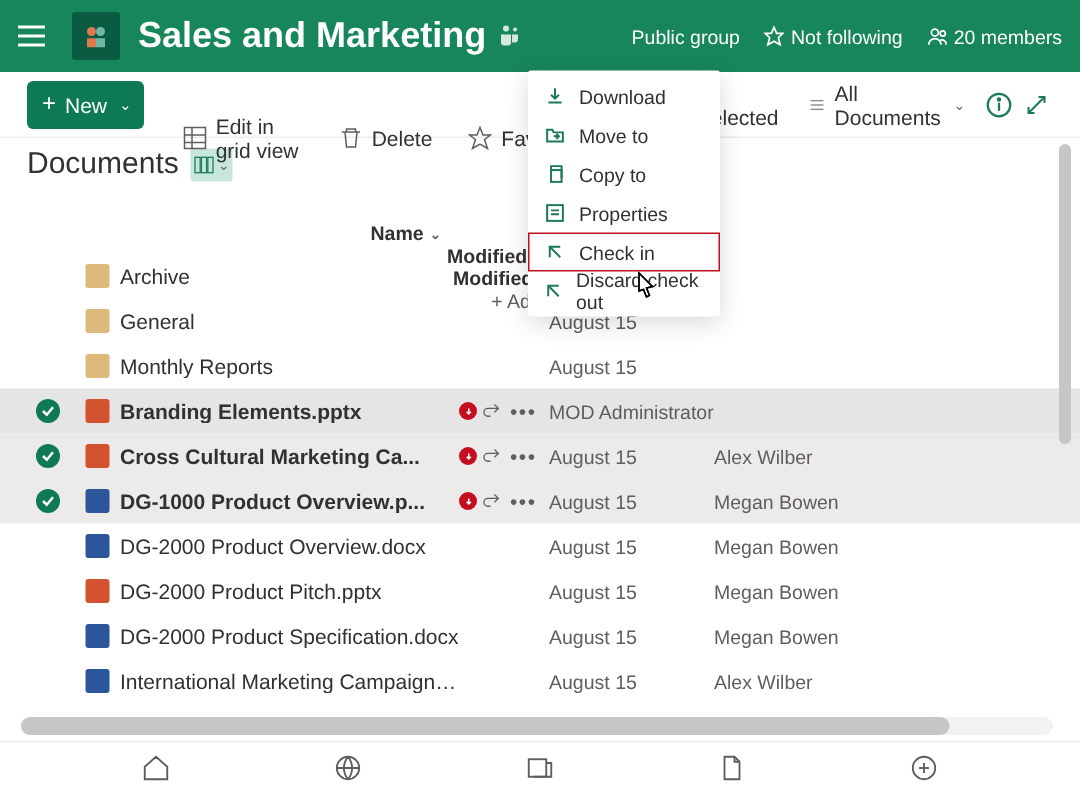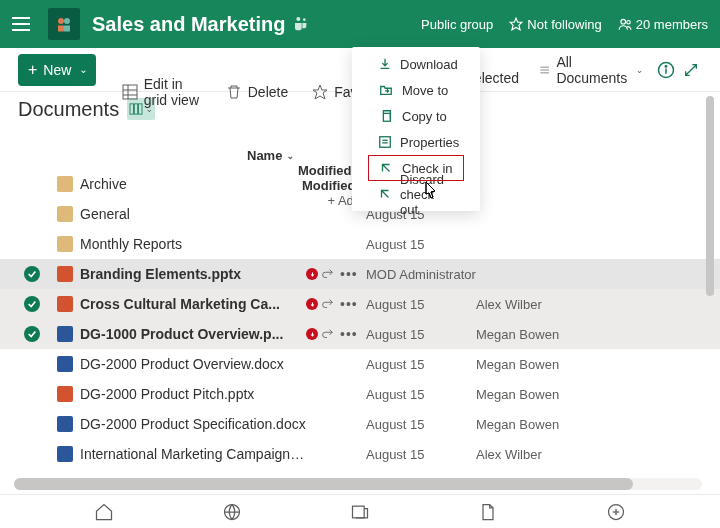--- a/index.html
+++ b/index.html
@@ -2,39 +2,39 @@
 <html><head>
 <meta charset="utf-8">
 <style>
 * { margin: 0; padding: 0; box-sizing: border-box; }
 body { font-family: "Segoe UI", -apple-system, sans-serif; font-size: 14px; color: #323130; background: #fff; width: 720px; height: 528px; overflow: hidden; position: relative; }
 
 .header { background: #18865b; color: #fff; height: 48px; display: flex; align-items: center; padding: 0 12px; }
 .menu-icon { width: 24px; height: 24px; display: flex; flex-direction: column; justify-content: center; gap: 4px; margin-right: 12px; cursor: pointer; }
 .menu-icon span { height: 2px; background: #fff; width: 18px; }
 .site-logo { width: 32px; height: 32px; background: #095c42; display: flex; align-items: center; justify-content: center; border-radius: 2px; margin-right: 12px; }
-.site-title { font-size: 20px; font-weight: 600; flex: 0 0 auto; }
+.site-title { font-size: 24px; font-weight: 600; flex: 0 0 auto; }
 .teams-icon { margin-left: 8px; opacity: 0.9; }
 .header-spacer { flex: 1; }
 .header-link { font-size: 13px; margin-left: 16px; display: flex; align-items: center; gap: 4px; cursor: pointer; }
 .star-icon, .people-icon { width: 14px; height: 14px; }
 
 .cmdbar { height: 44px; border-bottom: 1px solid #edebe9; display: flex; align-items: center; padding: 0 18px; gap: 4px; position: relative; }
 .new-btn { background: #0e7a55; color: #fff; border: none; border-radius: 4px; height: 32px; padding: 0 8px 0 10px; display: flex; align-items: center; gap: 6px; font-size: 14px; cursor: pointer; margin-right: 12px; }
 .new-btn .plus { font-size: 16px; font-weight: 400; }
 .new-btn .chev { font-size: 10px; margin-left: 2px; }
 .cmd-item { display: flex; align-items: center; gap: 6px; padding: 0 10px; height: 32px; cursor: pointer; color: #323130; font-size: 14px; margin-top: 44px; }
 .cmd-item .ico { width: 16px; height: 16px; display: flex; align-items: center; justify-content: center; color: #605e5c; }
 .cmd-spacer { flex: 1; }
 .sel-count { display: flex; align-items: center; gap: 6px; color: #323130; font-size: 14px; padding: 0 8px; }
 .sel-count .x { color: #605e5c; font-size: 12px; }
 .view-btn { display: flex; align-items: center; gap: 6px; padding: 0 8px; font-size: 14px; color: #323130; cursor: pointer; }
 .info-btn, .expand-btn { width: 32px; height: 32px; display: flex; align-items: center; justify-content: center; cursor: pointer; color: #1a7a56; }
 
-.hdr-row { display: flex; align-items: flex-start; padding: 6px 18px 10px 18px; gap: 8px; }
+.hdr-row { display: flex; align-items: flex-end; padding: 6px 18px 10px 18px; gap: 8px; }
 .hdr-title { font-size: 20px; color: #323130; }
 .tile-toggle { width: 28px; height: 22px; background: #c7e7dc; border-radius: 2px; display: flex; align-items: center; justify-content: center; cursor: pointer; }
 
 .content-wrap { position: relative; height: calc(100% - 48px - 44px - 42px - 34px); overflow: hidden; }
 .col-headers { display: flex; align-items: center; height: 38px; padding: 0 0 0 14px; font-size: 13px; color: #323130; flex-direction: column; }
 .col-sel { width: 36px; }
 .col-type { width: 30px; text-align: center; }
 .col-type svg { width: 14px; height: 14px; color: #605e5c; }
 .col-name { width: 240px; font-weight: 600; display: flex; align-items: center; gap: 4px; }
 .col-mod { width: 138px; font-weight: 600; }
@@ -57,21 +57,21 @@
 .c-name { width: 226px; overflow: hidden; text-overflow: ellipsis; white-space: nowrap; }
 .row.selected .c-name, .row.hover .c-name { font-weight: 600; }
 .c-co { width: 14px; display:flex; align-items:center; }
 .co-badge { width: 12px; height: 12px; border-radius: 50%; background: #c50f1f; display:flex;align-items:center;justify-content:center; }
 .co-badge svg { width:7px;height:7px; stroke:#fff; fill:none; }
 .c-actions { width: 46px; display: flex; gap: 6px; align-items: center; color: #605e5c; }
 .c-actions .ellipsis { letter-spacing: 1px; cursor:pointer }
 .c-mod { width: 110px; color: #605e5c; font-size: 13px; }
 .c-by { width: 150px; color: #605e5c; font-size: 13px; }
 
-.ctx-menu { position: absolute; top: 47px; left: 352px; width: 128px; background: #fff; box-shadow: 0 4px 16px rgba(0,0,0,.15); border-radius: 2px; padding: 4px 16px; z-index: 20; }
+.ctx-menu { position: absolute; top: 47px; left: 352px; width: 128px; background: #fff; box-shadow: 0 4px 16px rgba(0,0,0,.15); border-radius: 2px; padding: 4px 0; z-index: 20; }
 .ctx-item { height: 26px; display: flex; align-items: center; gap: 8px; padding: 0 10px; font-size: 13px; cursor: pointer; color: #323130; }
 .ctx-item .ci { width: 16px; height: 16px; display: flex; align-items: center; justify-content: center; color: #1a7a56; }
 .ctx-item.highlight { outline: 1.5px solid #c50f1f; outline-offset: -1px; position: relative; }
 .cursor { position: absolute; top: 180px; left: 420px; z-index: 30; }
 
 .hscroll { position: absolute; bottom: 38px; left: 14px; right: 18px; height: 12px; background: #f3f2f1; border-radius: 6px; }
 .hscroll .thumb { position: absolute; left: 0; top: 0; height: 100%; width: 90%; background: #c8c6c4; border-radius: 6px; }
 .vscroll { position: absolute; top: 96px; right: 6px; width: 8px; height: 320px; }
 .vscroll .thumb { background: #c8c6c4; width: 100%; height: 200px; border-radius: 4px; }
 

